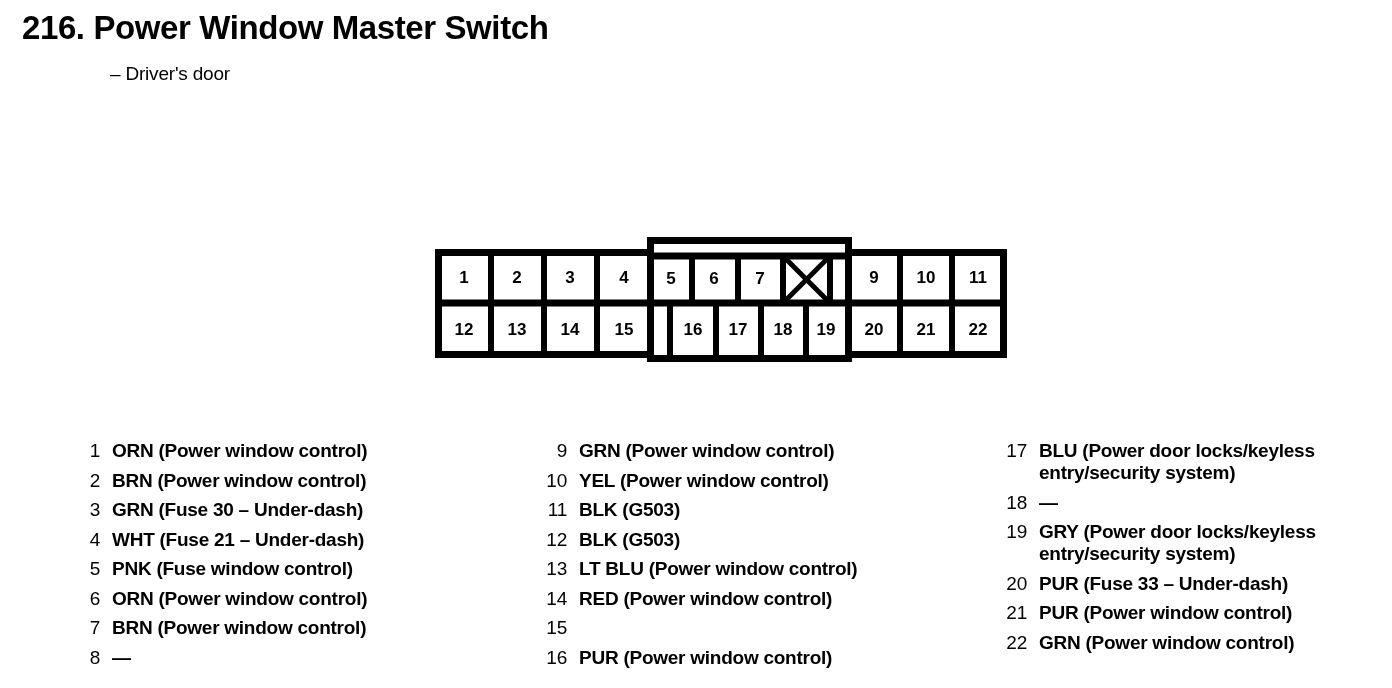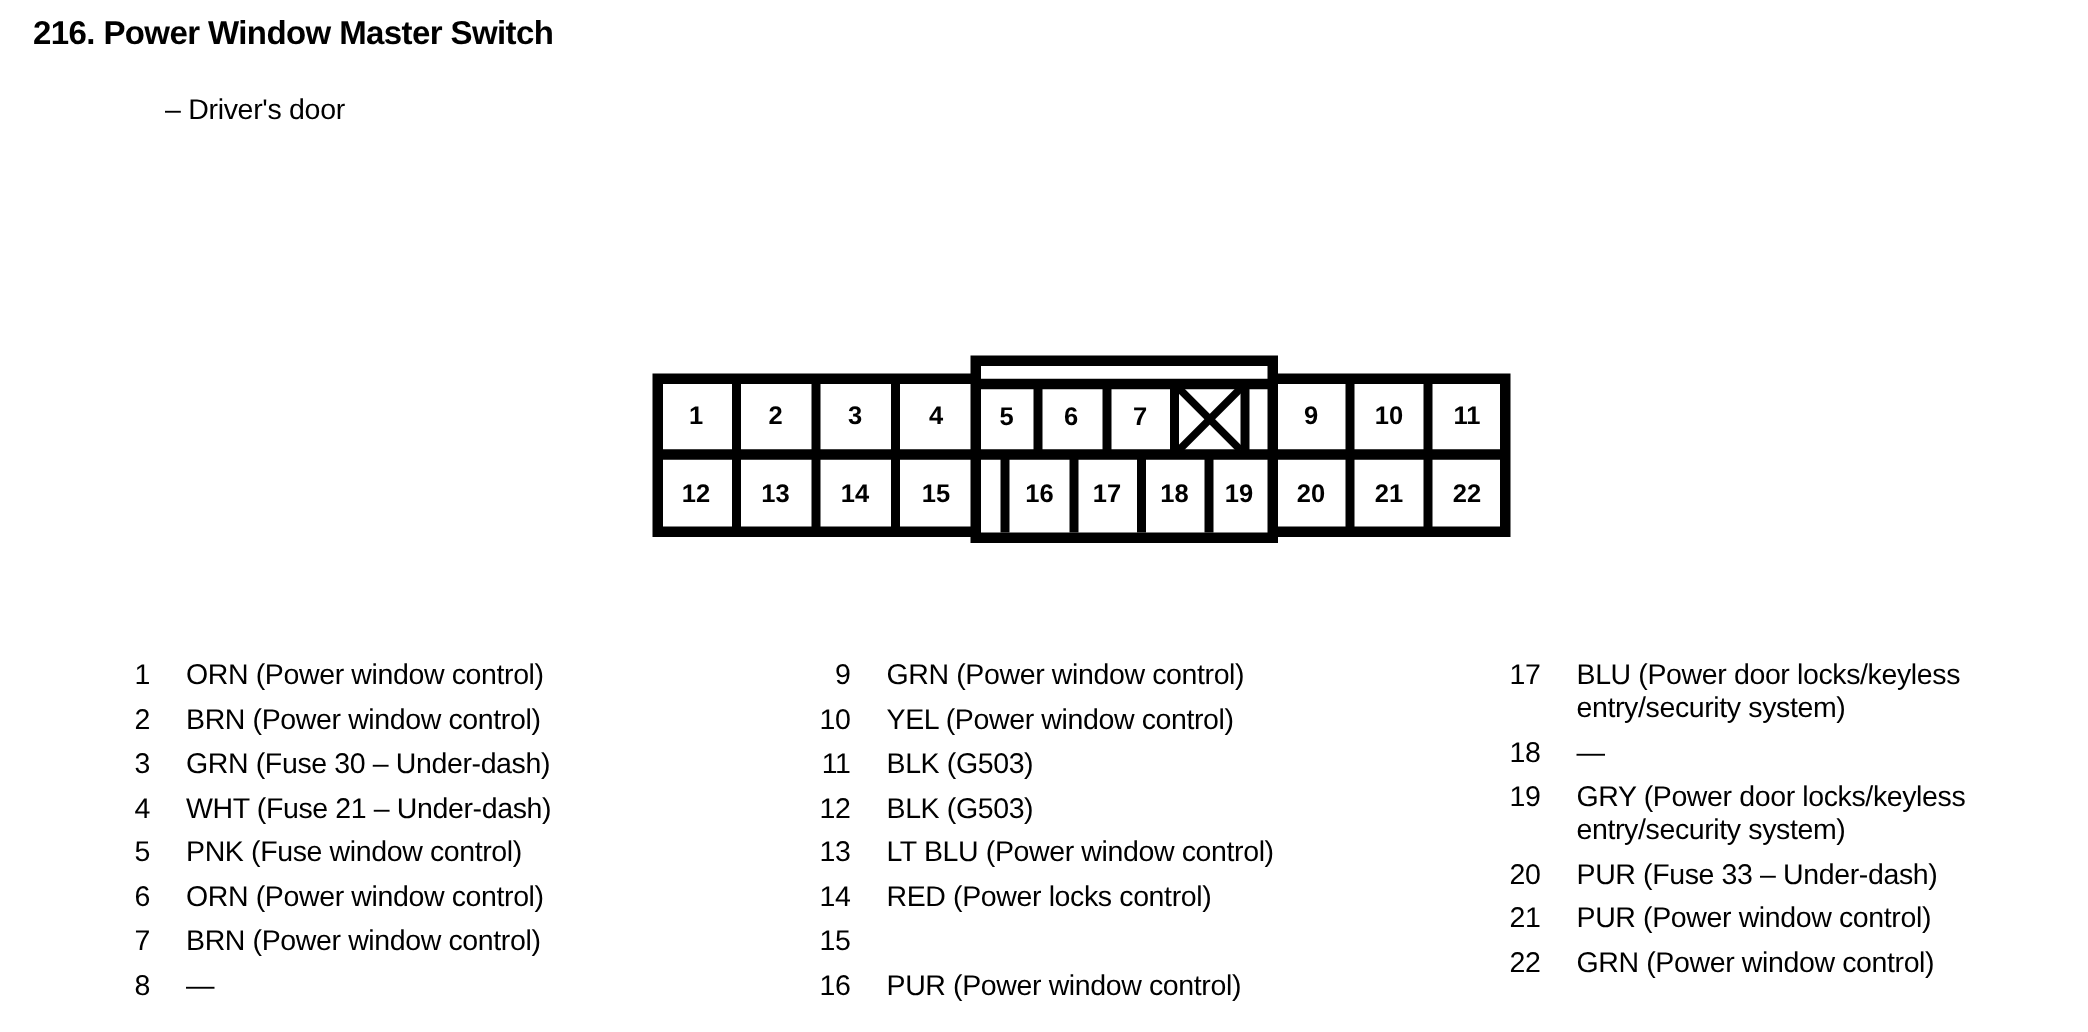--- a/index.html
+++ b/index.html
@@ -9,21 +9,21 @@
     font-family:"Liberation Sans", sans-serif;
     color:#000000;
     position:relative;
     overflow:hidden;
     -webkit-font-smoothing:none;
   }
 
   
   #header{position:absolute;left:22px;top:10px;}
   #title{
-    font-size:22px;font-weight:bold;letter-spacing:-0.4px;
+    font-size:33px;font-weight:bold;letter-spacing:-0.4px;
     white-space:nowrap;line-height:1.1;
   }
   #subtitle-list{
     position:absolute;left:110px;top:59px;
     font-size:19px;line-height:29.5px;letter-spacing:-0.2px;
   }
   .sub-line{white-space:nowrap;}
 
   
   #connector{position:absolute;left:0;top:0;width:1392px;height:688px;
@@ -44,22 +44,23 @@
 
   .pin-row{display:flex;align-items:flex-start;margin-bottom:7.5px;}
   .pin-num{
     flex:0 0 auto;text-align:right;
     font-size:19px;line-height:22px;
   }
   #pin-col-1 .pin-num{width:12px;}
   #pin-col-2 .pin-num{width:22px;}
   #pin-col-3 .pin-num{width:22px;}
   .pin-desc{
-    margin-left:24px;line-height:22px;
+    margin-left:12px;line-height:22px;
     font-size:19px;
+    font-weight:bold;
   }
 </style>
 </head>
 <body>
 
 <div id="header">
   <div id="title">216. Power Window Master Switch</div>
 </div>
 
 <div id="subtitle-list">
@@ -191,21 +192,21 @@
   <div class="pin-row">
       <span class="pin-num">12</span>
       <span class="pin-desc">BLK (G503)</span>
     </div>
   <div class="pin-row">
       <span class="pin-num">13</span>
       <span class="pin-desc">LT BLU (Power window control)</span>
     </div>
   <div class="pin-row">
       <span class="pin-num">14</span>
-      <span class="pin-desc">RED (Power locks control)</span>
+      <span class="pin-desc">RED (Power window control)</span>
     </div>
   <div class="pin-row">
       <span class="pin-num">15</span>
     </div>
   <div class="pin-row">
       <span class="pin-num">16</span>
       <span class="pin-desc">PUR (Power window control)</span>
     </div>
 </div>
 

